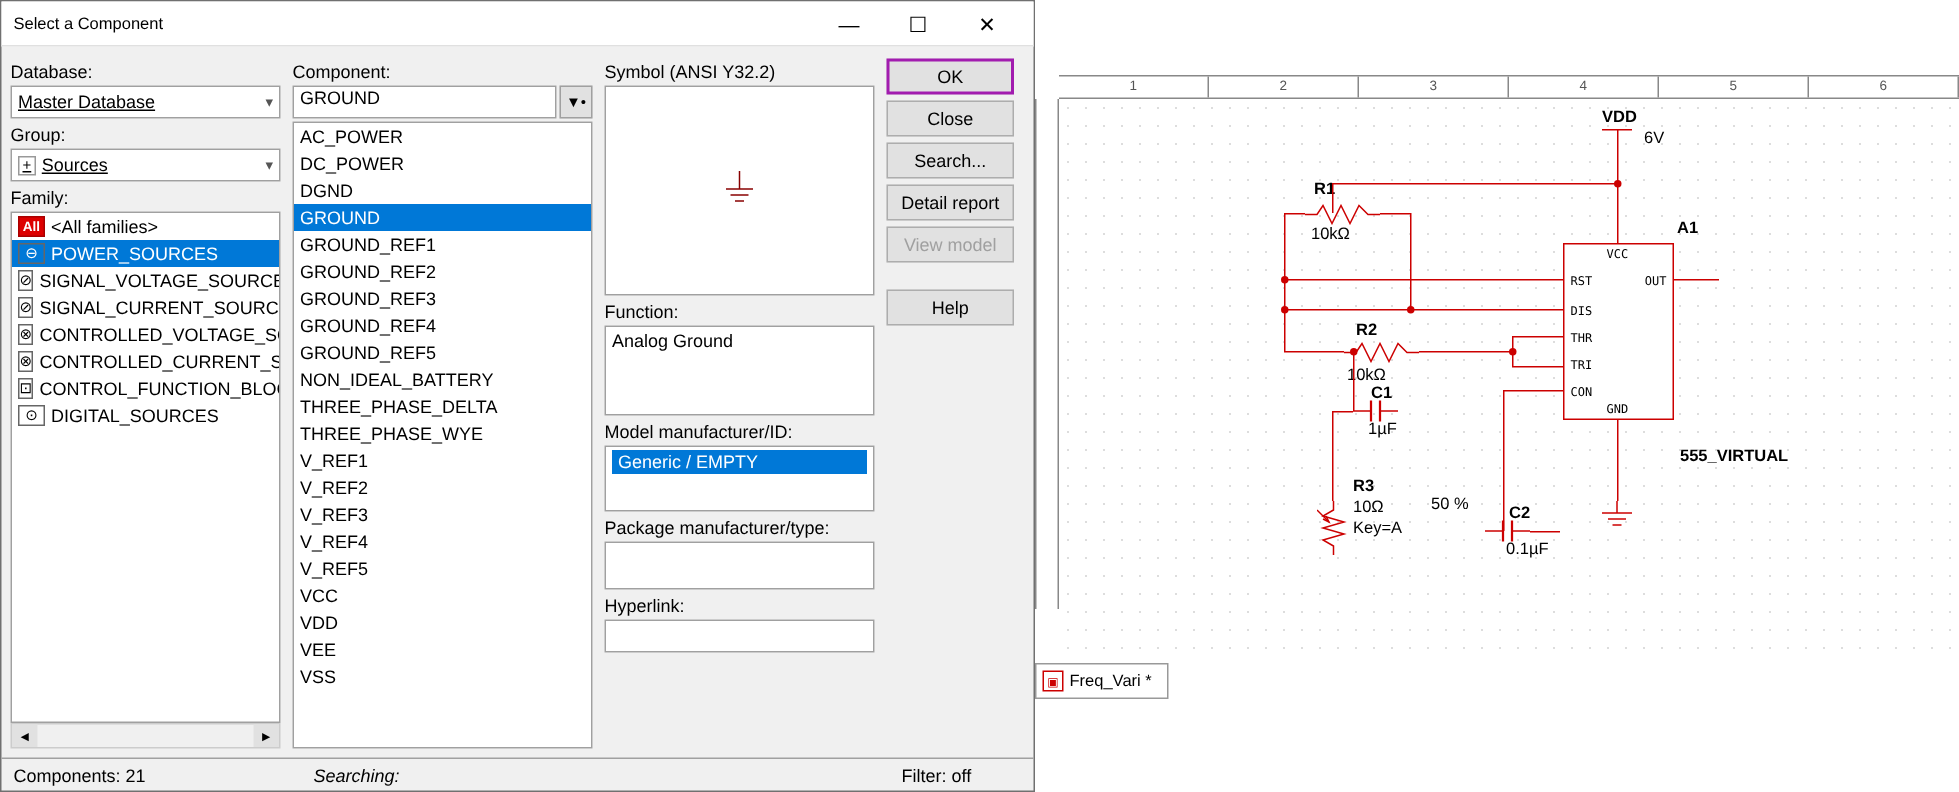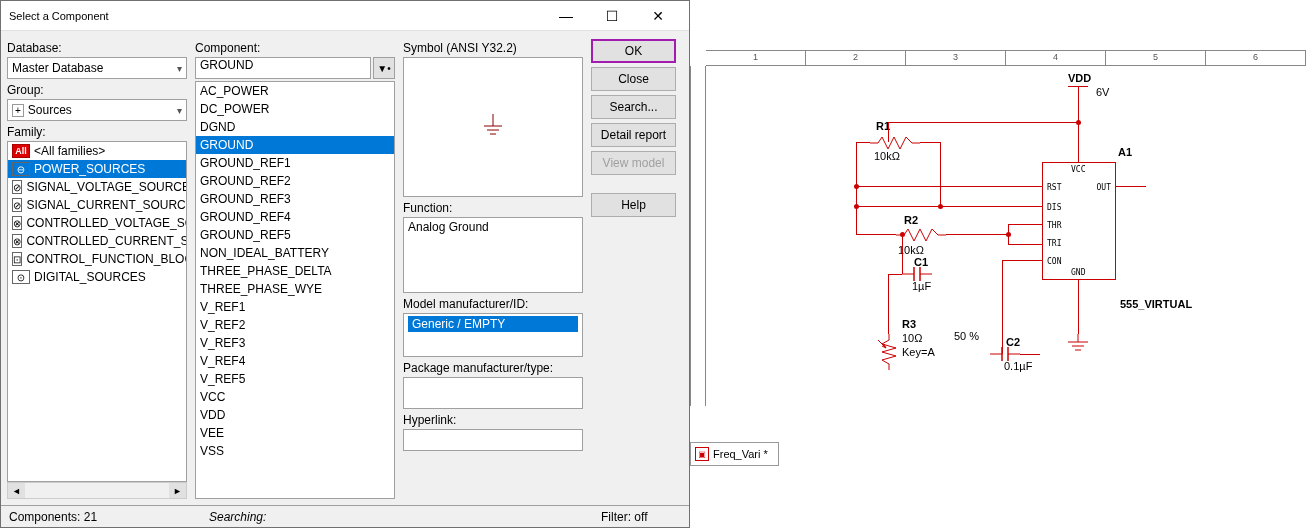--- a/index.html
+++ b/index.html
@@ -9,38 +9,38 @@
 .titlebar { height: 30px; background: #fff; display: flex; align-items: center; padding: 0 8px; border-bottom: 1px solid #e0e0e0; }
 .titlebar-title { flex: 1; font-size: 11px; }
 .win-btns { display: flex; }
 .win-btn { width: 46px; height: 30px; display: flex; align-items: center; justify-content: center; font-size: 14px; }
 .content { flex: 1; display: flex; padding: 6px; gap: 8px; }
 .col1 { width: 180px; display: flex; flex-direction: column; }
 .col2 { width: 200px; display: flex; flex-direction: column; }
 .col3 { width: 180px; display: flex; flex-direction: column; }
 .col4 { width: 85px; display: flex; flex-direction: column; gap: 4px; padding-top: 2px; }
 .label { font-size: 12px; margin-bottom: 2px; margin-top: 4px; }
-.combo { width: 100%; height: 22px; background: #fff; border: 1px solid #a0a0a0; display: flex; align-items: center; padding: 0 4px; position: relative; }
+.combo { width: 100%; height: 22px; background: #fff; border: 1px solid #a0a0a0; display: flex; align-items: center; padding: 0 4px; position: relative; text-decoration: underline; }
 .combo::after { content: "▾"; position: absolute; right: 4px; font-size: 10px; color: #555; }
 .combo-icon { font-size: 10px; margin-right: 4px; border: 1px solid #999; padding: 0 2px; }
 .listbox { flex: 1; background: #fff; border: 1px solid #a0a0a0; overflow: hidden; }
 .list-item { height: 18px; display: flex; align-items: center; padding: 0 4px; white-space: nowrap; overflow: hidden; }
 .list-item.selected { background: #0078d7; color: #fff; }
 .fam-icon { width: 18px; height: 14px; margin-right: 4px; display: flex; align-items: center; justify-content: center; font-size: 10px; border: 1px solid #666; }
 .fam-icon.red { background: #d00; color: #fff; border-color: #a00; font-weight: bold; font-size: 9px; }
 .comp-input-row { display: flex; gap: 2px; }
 .comp-input { flex: 1; height: 22px; background: #fff; border: 1px solid #a0a0a0; padding: 0 4px; }
 .comp-btn { width: 22px; height: 22px; background: #e1e1e1; border: 1px solid #a0a0a0; display: flex; align-items: center; justify-content: center; font-size: 10px; }
 .hscroll { height: 17px; background: #f0f0f0; border: 1px solid #ccc; display: flex; }
 .hscroll-btn { width: 17px; height: 15px; background: #e1e1e1; display: flex; align-items: center; justify-content: center; font-size: 9px; }
 .hscroll-track { flex: 1; }
 .symbol-title { text-align: left; }
 .symbol-box { height: 140px; background: #fff; border: 1px solid #a0a0a0; display: flex; align-items: center; justify-content: center; }
 .textarea { background: #fff; border: 1px solid #a0a0a0; padding: 2px 4px; min-height: 22px; }
-.function-box { height: 76px; }
+.function-box { height: 60px; }
 .model-box { height: 44px; }
 .model-sel { background: #0078d7; color: #fff; padding: 1px 4px; display: block; }
 .pkg-box { height: 32px; }
 .btn { height: 24px; background: #e1e1e1; border: 1px solid #adadad; display: flex; align-items: center; justify-content: center; font-size: 12px; }
 .btn.primary { border: 2px solid #a21caf; }
 .btn.disabled { color: #a0a0a0; }
 .statusbar { height: 22px; border-top: 1px solid #a0a0a0; display: flex; align-items: center; padding: 0 8px; font-size: 12px; }
 .status-cell { width: 200px; }
 .status-cell.wide { flex: 1; font-style: italic; }
 .schematic { flex: 1; position: relative; background: #fff; overflow: hidden; }

